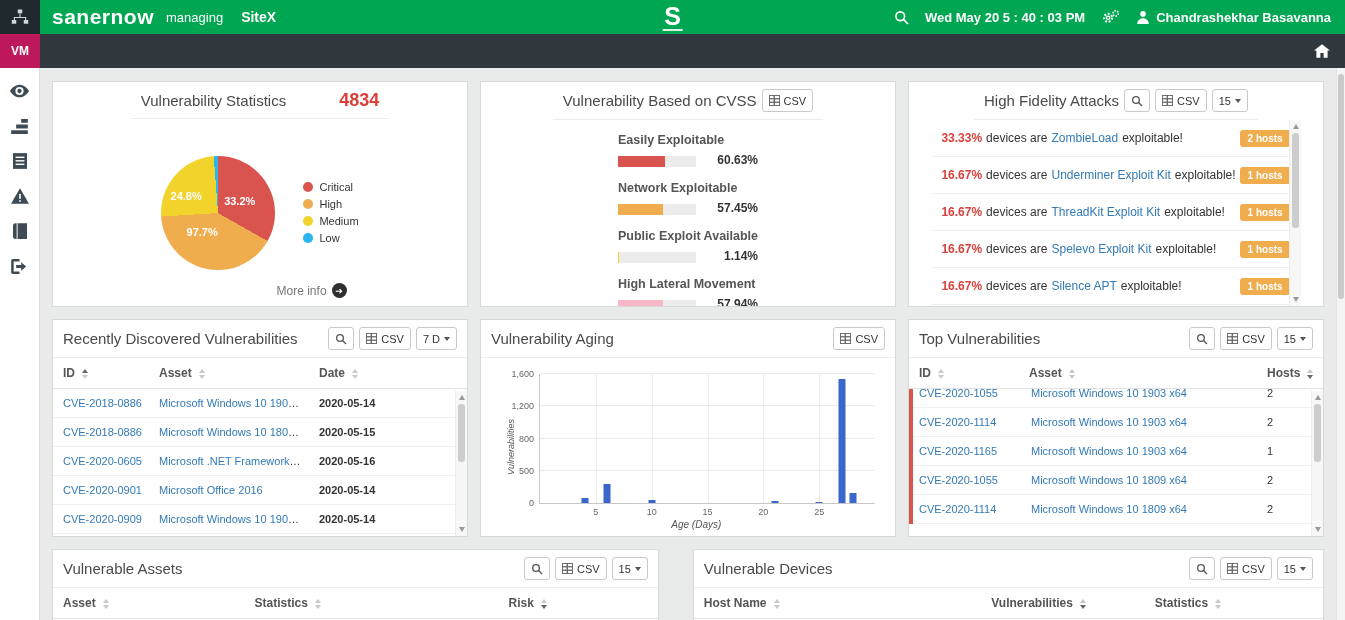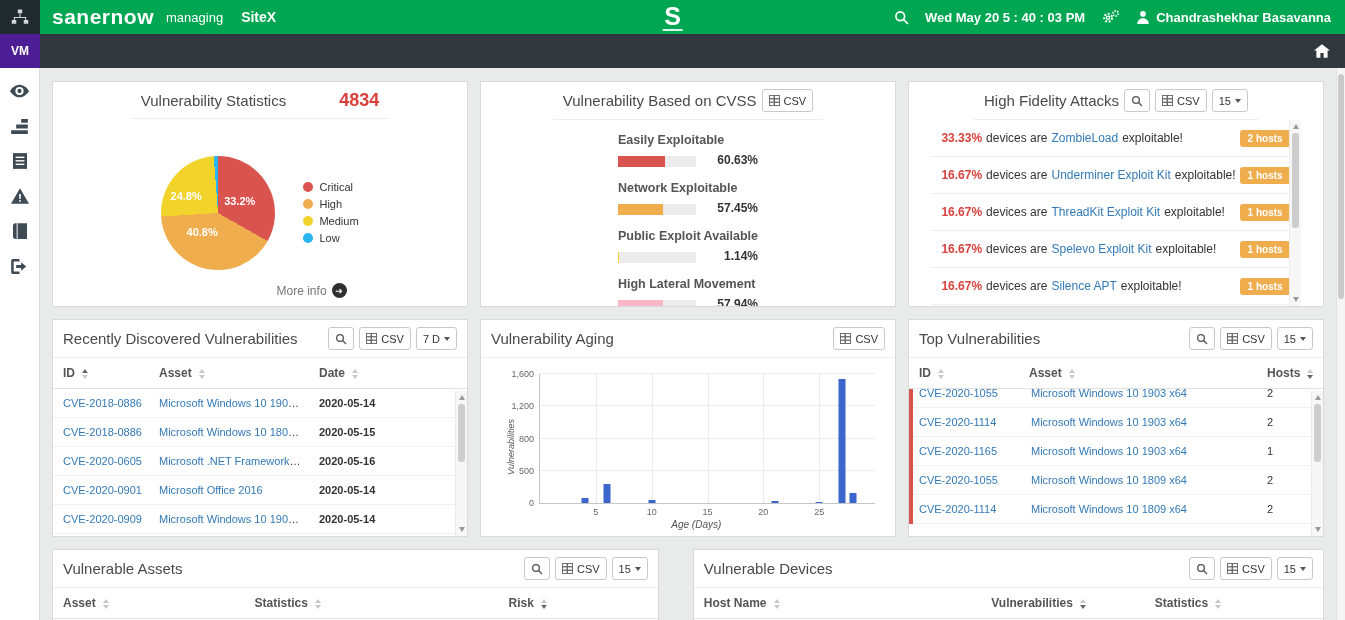--- a/index.html
+++ b/index.html
@@ -12,21 +12,21 @@
   .brand { font-size:21px; font-weight:bold; letter-spacing:.5px; margin-left:12px; }
   .managing { font-size:13px; margin-left:12px; }
   .site { font-size:14px; font-weight:bold; margin-left:18px; cursor:pointer; }
   .center-logo { position:absolute; left:50%; transform:translateX(-50%); font-size:25px; font-weight:bold; color:#fff; border-bottom:2px solid rgba(255,255,255,.85); line-height:26px; padding:0 2px; }
   .top-right { margin-left:auto; display:flex; align-items:center; gap:16px; padding-right:14px; font-size:13px; font-weight:bold; }
   .icon-btn { display:inline-flex; align-items:center; cursor:pointer; }
   .user { display:flex; align-items:flex-start; gap:6px; cursor:pointer; }
 
   
   .navbar { position:absolute; top:34px; left:0; width:1345px; height:34px; background:#31383d; display:flex; align-items:center; z-index:5; }
-  .vm-tab { width:40px; height:34px; background:#4c1d95; color:#fff; font-size:12px; font-weight:bold; display:flex; align-items:center; justify-content:center; cursor:pointer; }
+  .vm-tab { width:40px; height:34px; background:#be185d; color:#fff; font-size:12px; font-weight:bold; display:flex; align-items:center; justify-content:center; cursor:pointer; }
   .home-btn { margin-left:auto; padding-right:15px; cursor:pointer; display:flex; align-items:center; }
 
   
   .sidebar { position:absolute; top:68px; left:0; bottom:0; width:40px; background:#fff; border-right:1px solid #dcdcdc; display:flex; flex-direction:column; align-items:center; padding-top:14px; gap:17px; z-index:4; }
   .side-icon { width:22px; height:18px; display:flex; align-items:center; justify-content:center; cursor:pointer; }
 
   
   .main { position:absolute; top:68px; left:40px; right:9px; bottom:0; padding:13px 12px; overflow:hidden; }
   .grid3 { display:grid; grid-template-columns:repeat(3,1fr); gap:12px; margin-bottom:12px; }
   .grid2 { display:grid; grid-template-columns:1fr 1.04fr; gap:34px; }
@@ -217,21 +217,21 @@
 
     <div class="card h1">
       <div class="card-head">
         <div class="card-title">Vulnerability Statistics</div>
         <div class="total">4834</div>
       </div>
       <div class="card-body">
         <div class="pie-row">
           <div class="pie" id="pie" style="background: conic-gradient(rgb(217, 83, 79) 0deg, rgb(217, 83, 79) 119.52deg, rgb(240, 173, 78) 119.52deg, rgb(240, 173, 78) 266.4deg, rgb(242, 211, 44) 266.4deg, rgb(242, 211, 44) 355.68deg, rgb(41, 181, 240) 355.68deg, rgb(41, 181, 240) 360deg);">
             <span class="slice-label sl0">33.2%</span>
-            <span class="slice-label sl1">40.8%</span>
+            <span class="slice-label sl1">97.7%</span>
             <span class="slice-label sl2">24.8%</span>
           </div>
           <div class="legend">
             <div class="legend-item">
                 <span class="dot" style="background-color: rgb(217, 83, 79);"></span>
                 <span>Critical</span>
               </div>
             <div class="legend-item">
                 <span class="dot" style="background-color: rgb(240, 173, 78);"></span>
                 <span>High</span>

